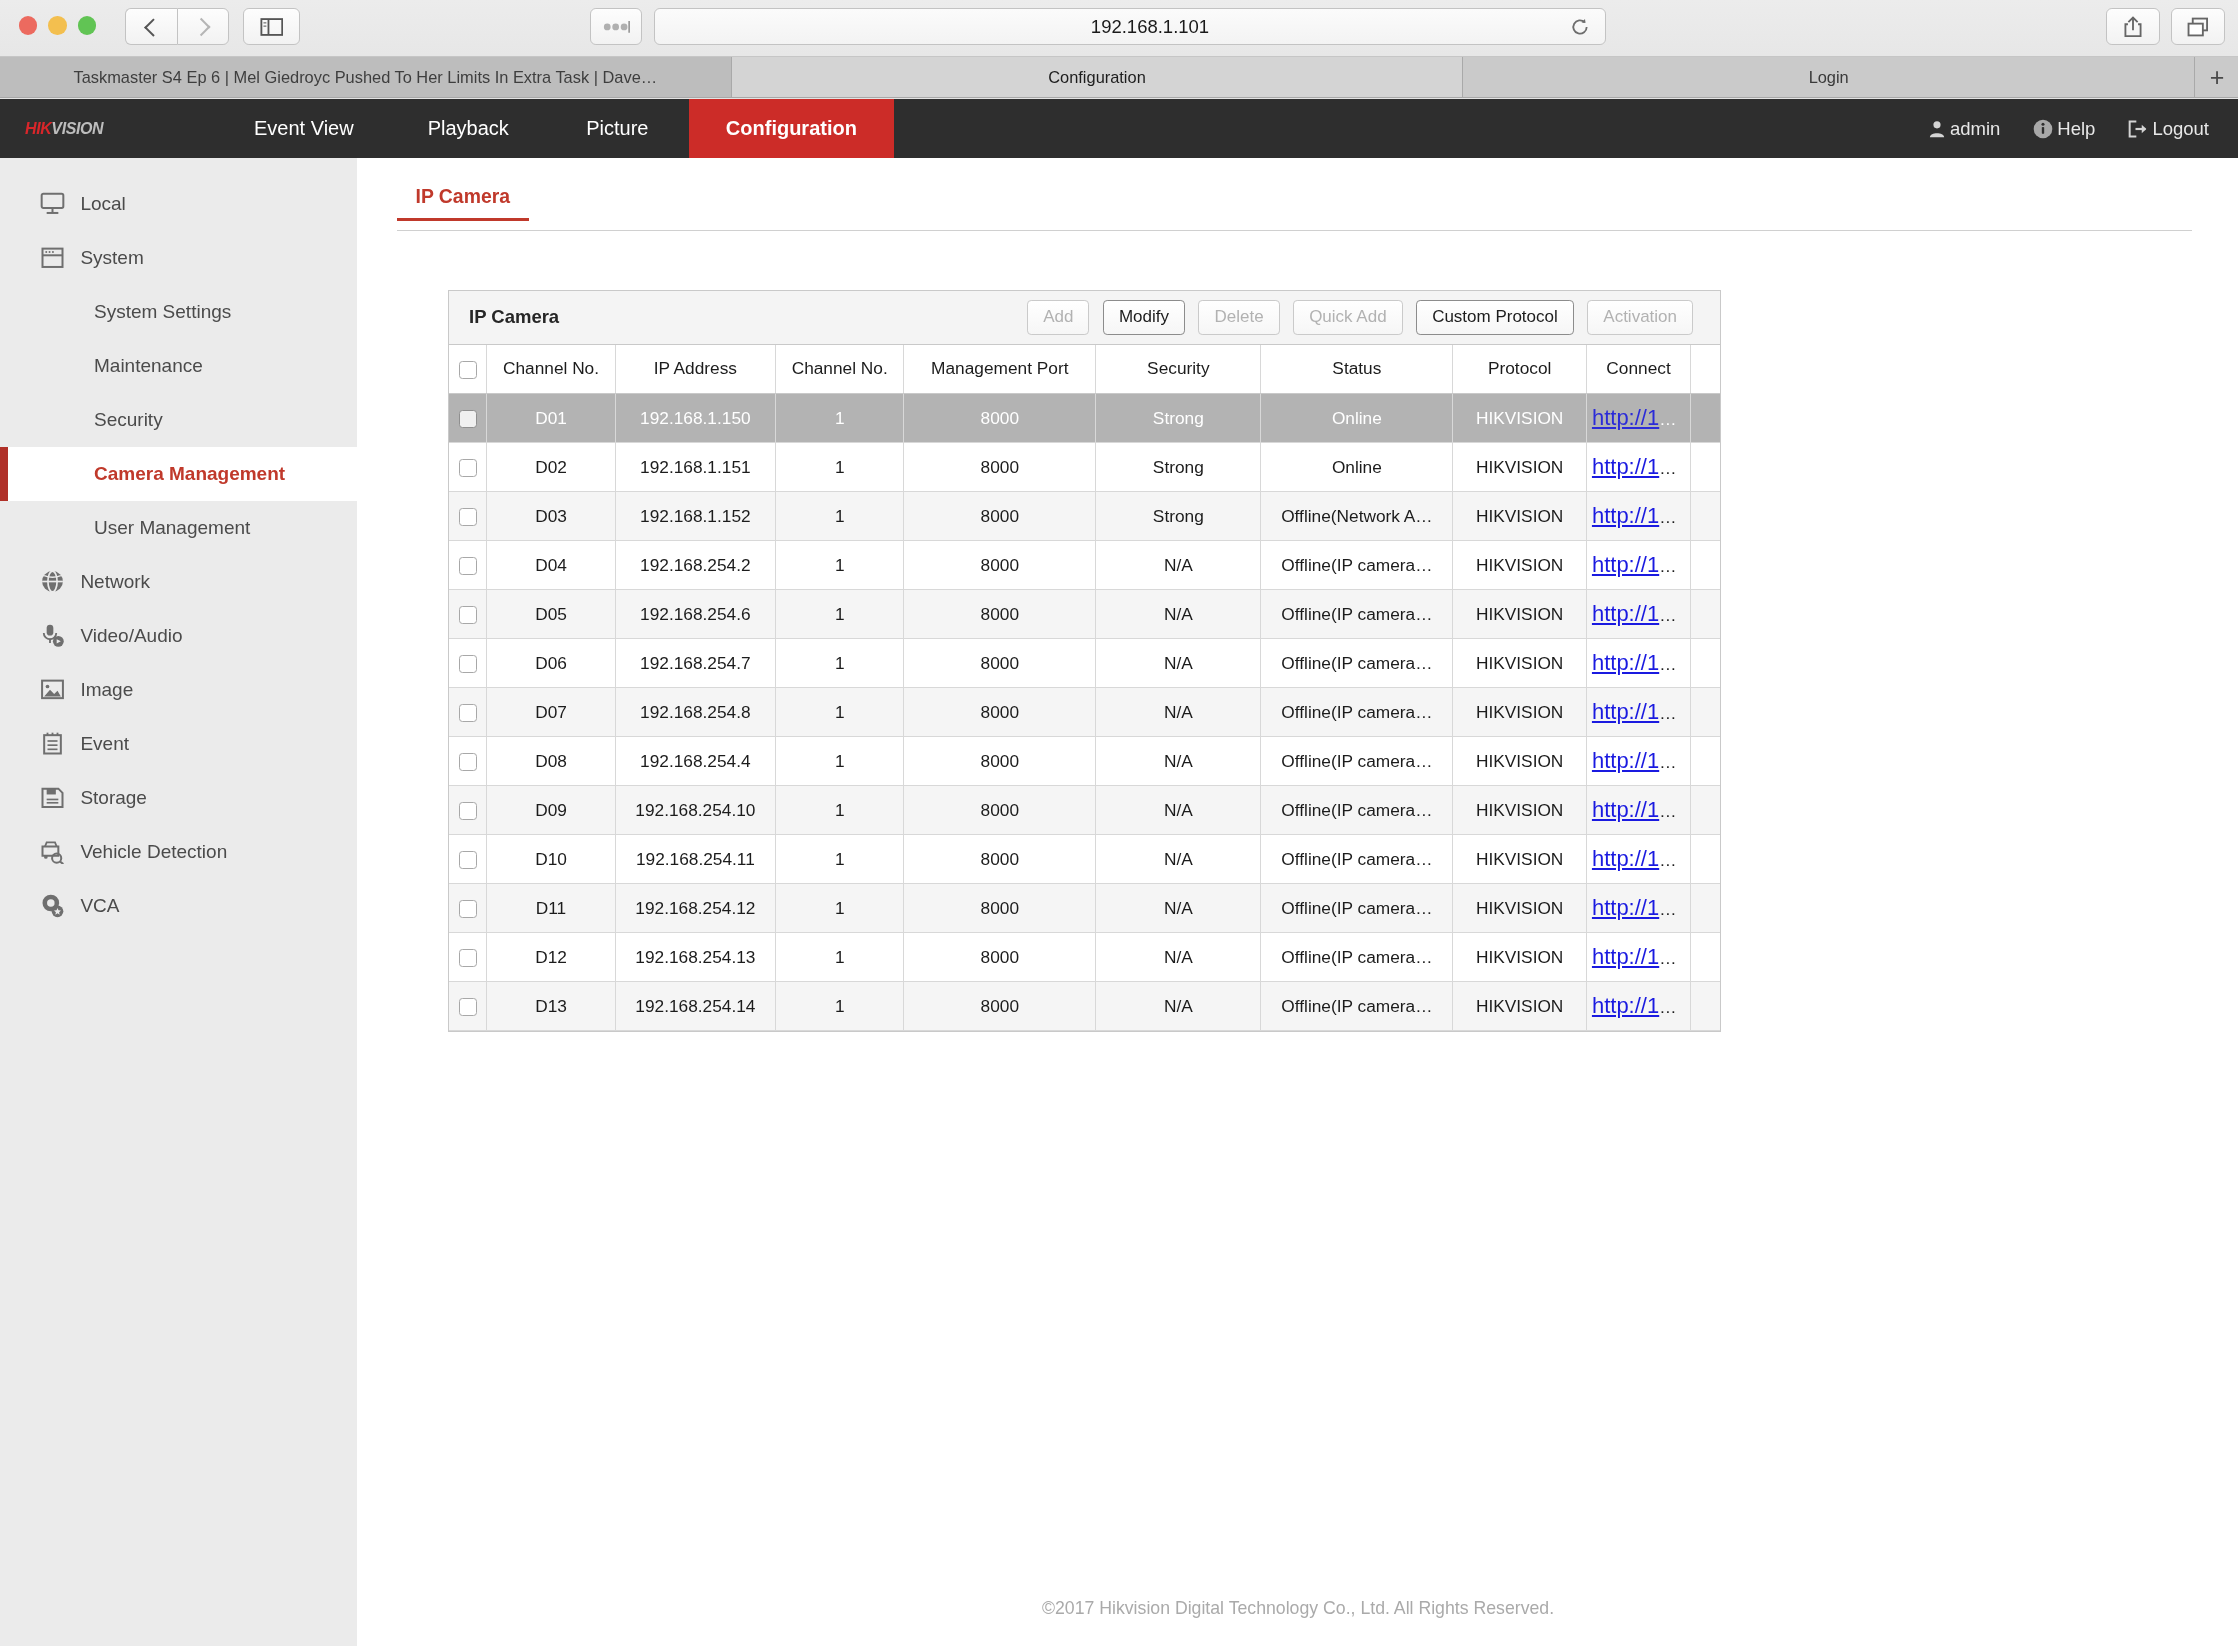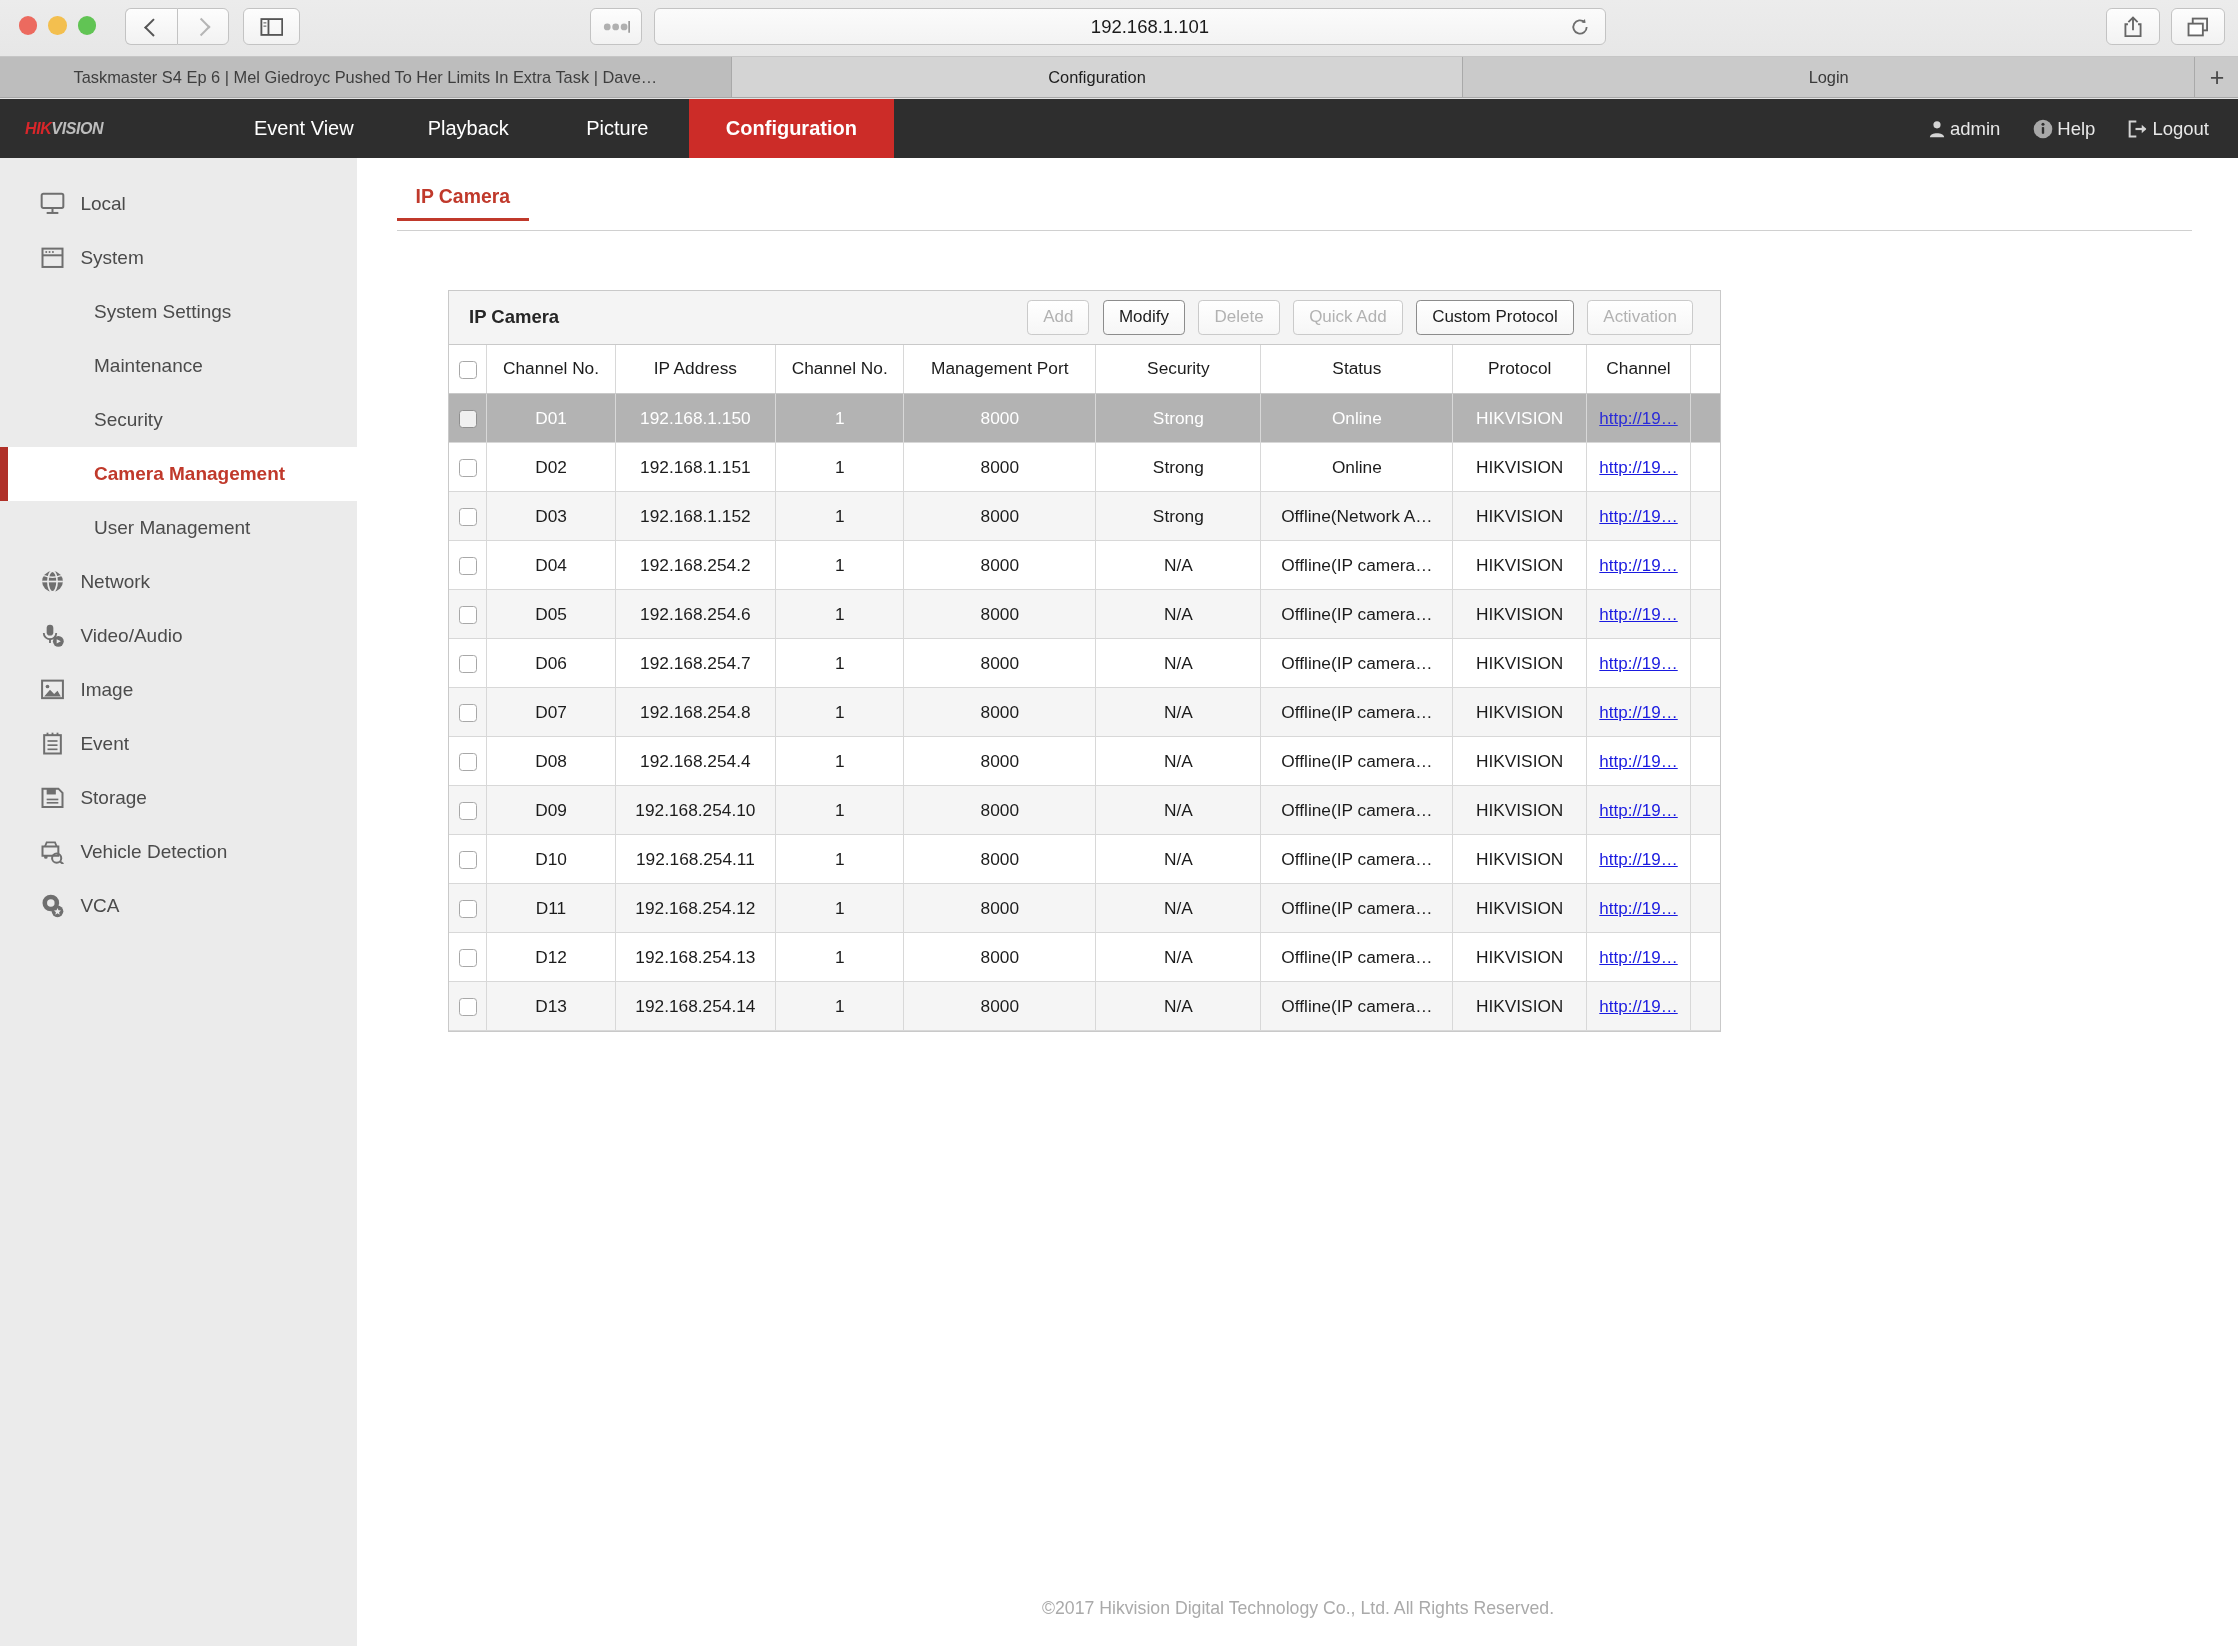--- a/index.html
+++ b/index.html
@@ -178,21 +178,21 @@
     border-bottom: 0.8px solid #d8d8d8;
     font-size: 17.3px; color: #1c1c1c;
     text-align: center; height: 49px;
     overflow: hidden; white-space: nowrap; text-overflow: ellipsis;
     padding: 0 5px;
   }
   #cam-table th { font-weight: normal; background: #fff; border-bottom: 0.8px solid #c9c9c9;}
   #cam-table tr.alt td { background: #f5f5f5; }
   #cam-table tr.selected td { background: #b3b3b3; color: #ffffff; }
   #cam-table tr.selected td a { color: #2b2bd8; }
-  #cam-table td.link a { color: #1a1ae0; text-decoration: underline; font-size: 17px;}
+  #cam-table td.link a { color: #1a1ae0; text-decoration: underline; font-size: 22px;}
   #cam-table .col-chk { width: 35px; }
   #cam-table .col-end { width: 27px; border-right: none; }
   .cbox {
     width: 17.7px; height: 17.7px; border: 0.8px solid #a8a8a8; border-radius: 3.4px;
     background: #fff; display: inline-block; vertical-align: middle;
   }
   tr.selected .cbox { background: #f0f0f0; border-color: #8f8f8f; }
 
   #footer {
     position: absolute; bottom: 29px; left: 0; right: 0;
@@ -510,21 +510,21 @@
               <th class="col-chk">
                 <span class="cbox"></span>
               </th>
               <th>Channel No.</th>
               <th>IP Address</th>
               <th>Channel No.</th>
               <th>Management Port</th>
               <th>Security</th>
               <th>Status</th>
               <th>Protocol</th>
-              <th>Channel</th>
+              <th>Connect</th>
               <th class="col-end"></th>
             </tr>
           </thead>
           <tbody id="cam-tbody">
               <tr class="selected">
                 <td class="col-chk"><span class="cbox"></span></td>
                 <td>D01</td>
                 <td>192.168.1.150</td>
                 <td>1</td>
                 <td>8000</td>

